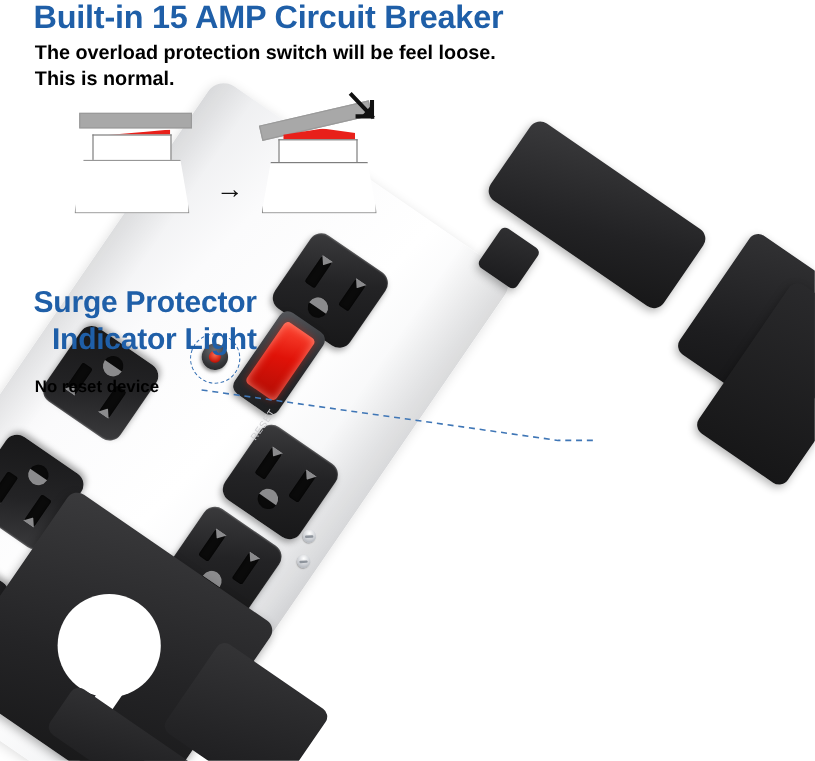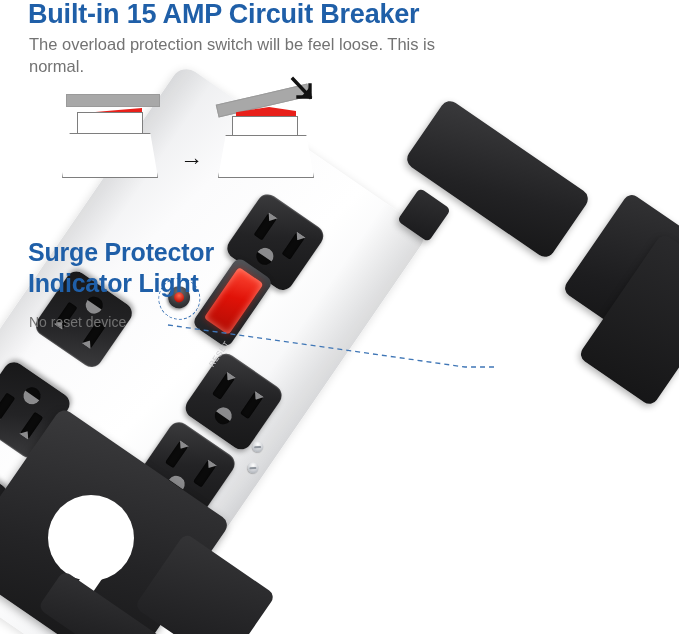--- a/index.html
+++ b/index.html
@@ -4,22 +4,22 @@
 <style>
   html,body{margin:0;padding:0;background:#ffffff;}
   body{width:679px;height:634px;position:relative;overflow:hidden;
        font-family:"Liberation Sans","DejaVu Sans",sans-serif;
        -webkit-font-smoothing:antialiased;}
   .stage{position:absolute;inset:0;width:679px;height:634px;background:#fff;}
 
   
   .headline{position:absolute;color:#1f5fa8;font-weight:700;letter-spacing:-0.2px;}
   #title-breaker{left:28px;top:-2px;font-size:27px;line-height:32px;white-space:nowrap;}
-  #title-surge{left:28px;top:237px;font-size:25px;line-height:31px;}
-  .bodytext{position:absolute;color:#737373;font-size:16.5px;line-height:22px;}
+  #title-surge{left:28px;top:237px;font-size:25px;line-height:31px;text-align:right;}
+  .bodytext{position:absolute;color:#000000;font-size:16.5px;line-height:22px;font-weight:bold;}
   #breaker-desc{left:29px;top:33px;width:420px;}
   #surge-sub{left:29px;top:311px;font-size:14px;}
 
   
   .diagram{position:absolute;left:20px;top:80px;width:330px;height:112px;}
   .sw-body{position:absolute;}
   .sw-base{position:absolute;width:80px;height:38px;background:#fff;
            border:1.4px solid #7e7e7e;box-sizing:border-box;}
   .sw-base.trap{clip-path:polygon(8% 0,92% 0,100% 100%,0 100%);}
   .sw-neck{position:absolute;width:62px;height:20px;background:#fff;

